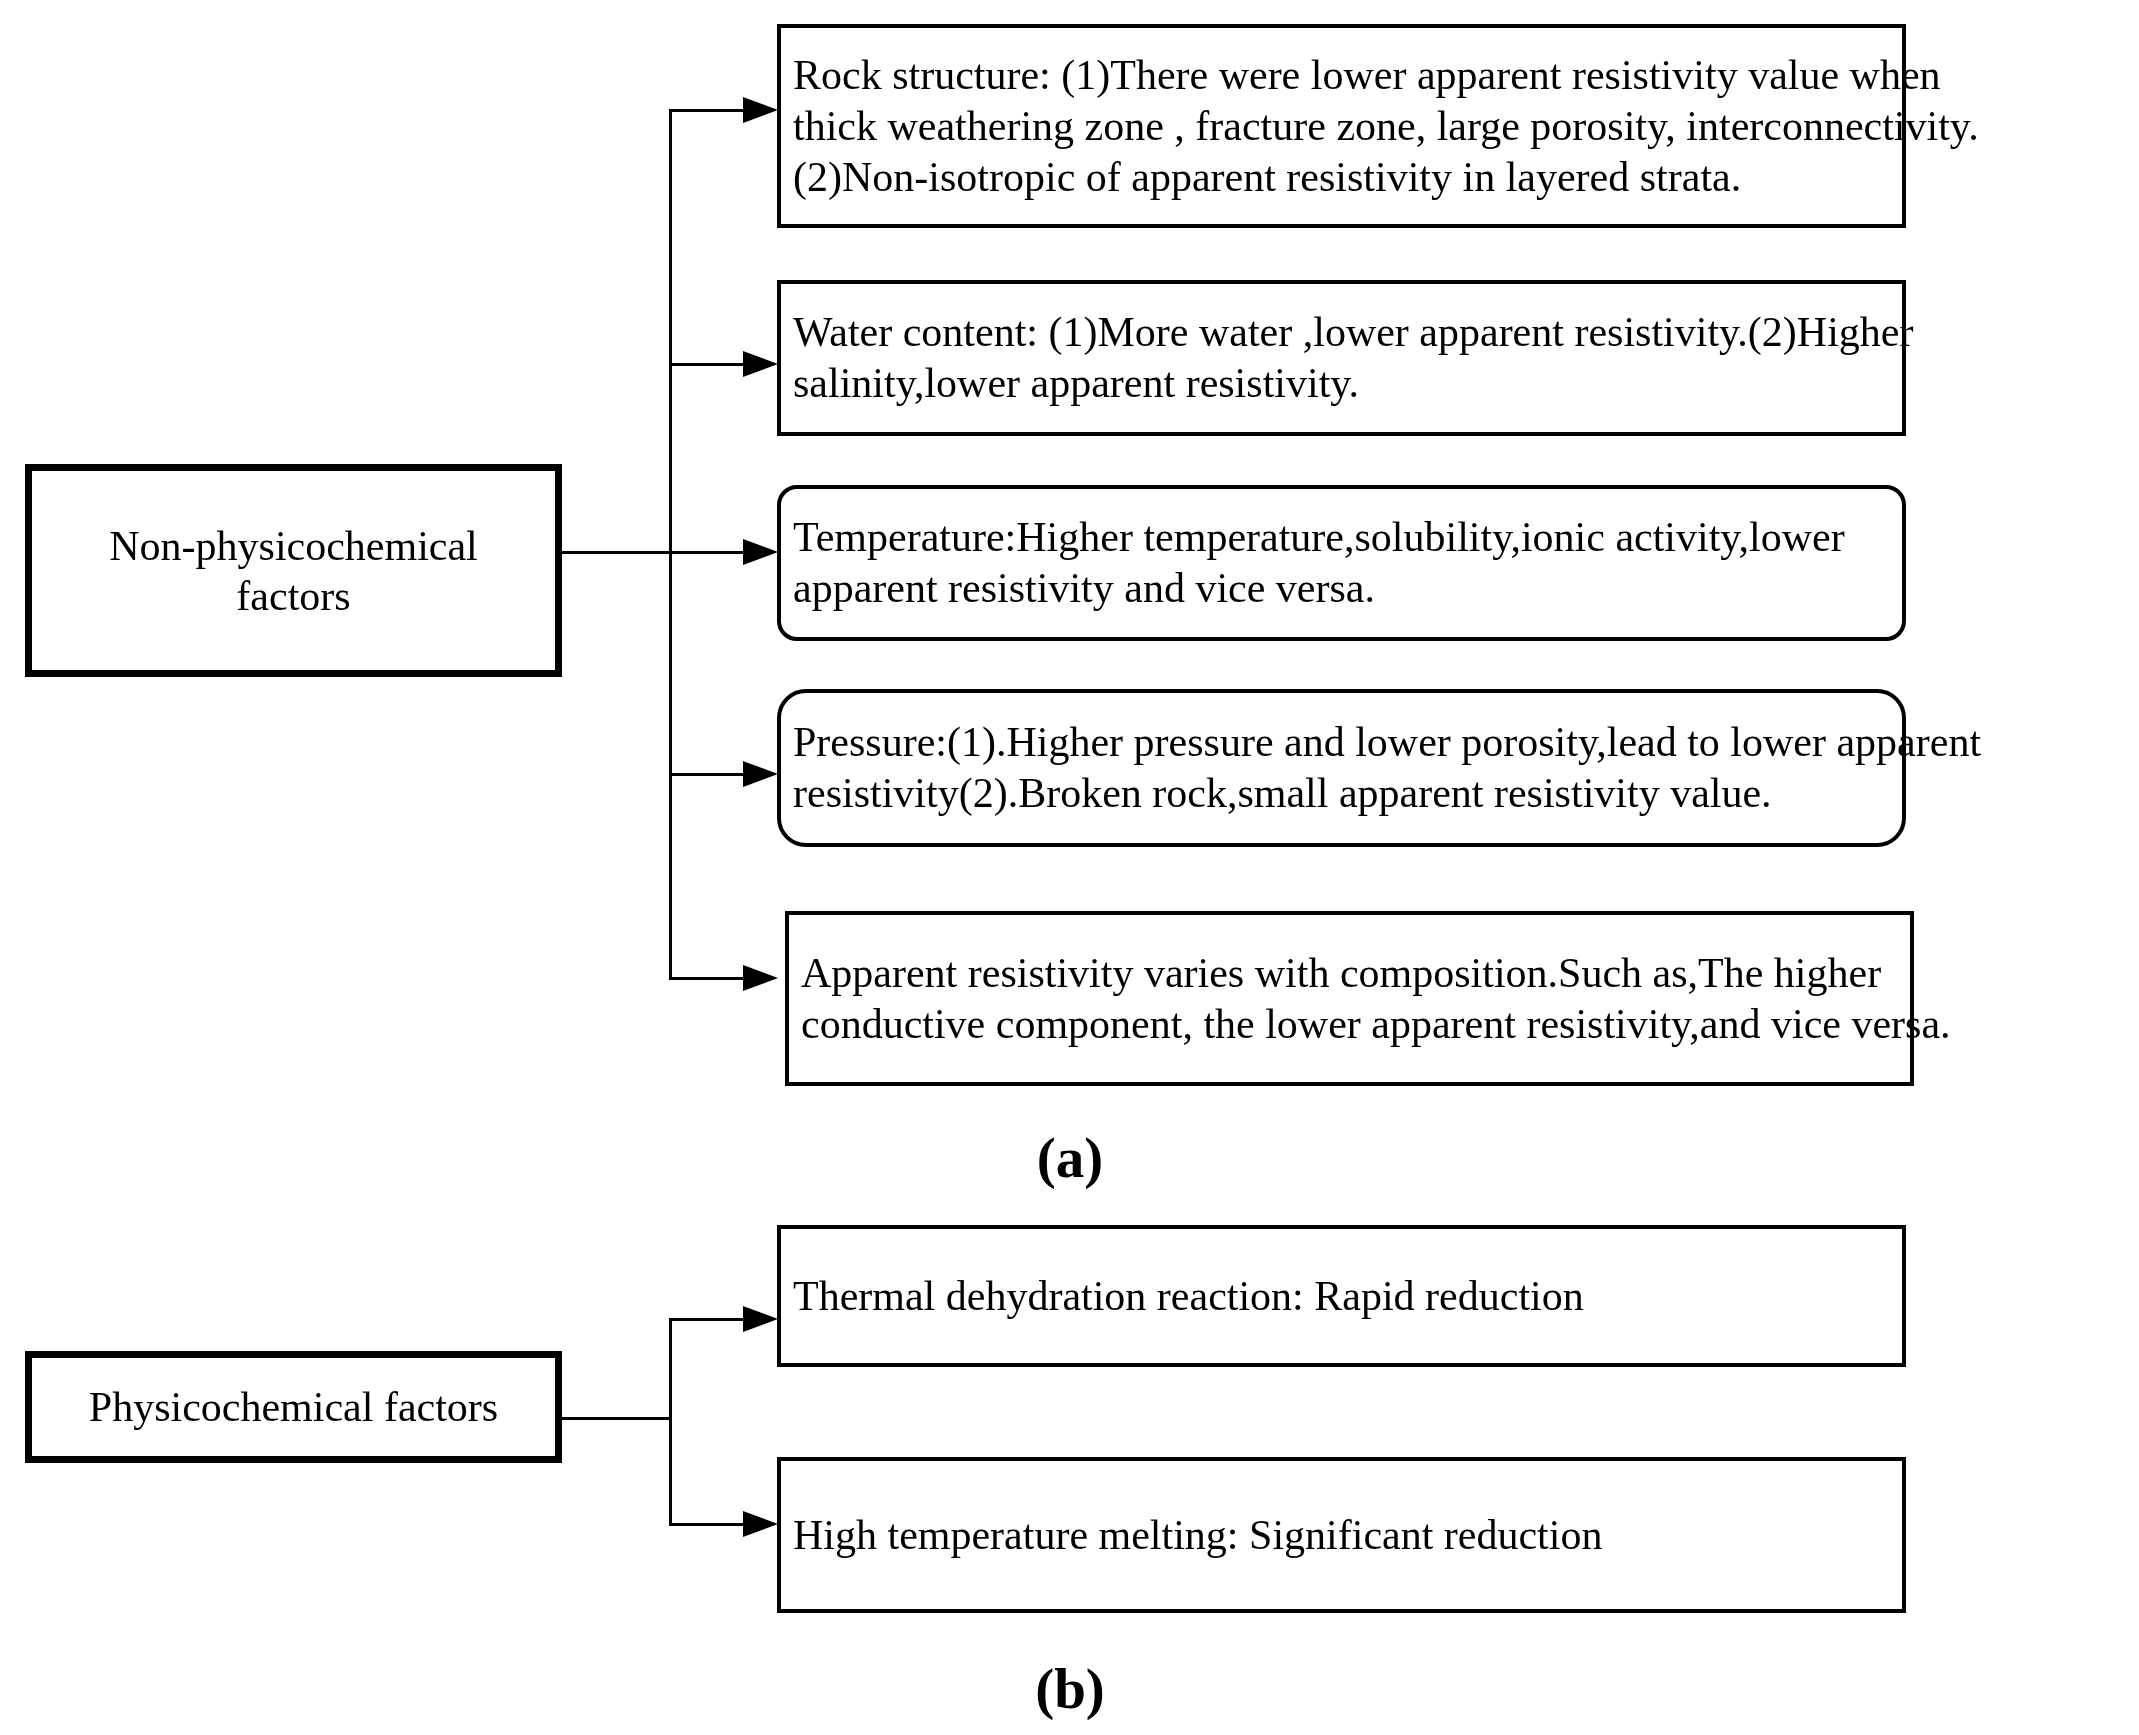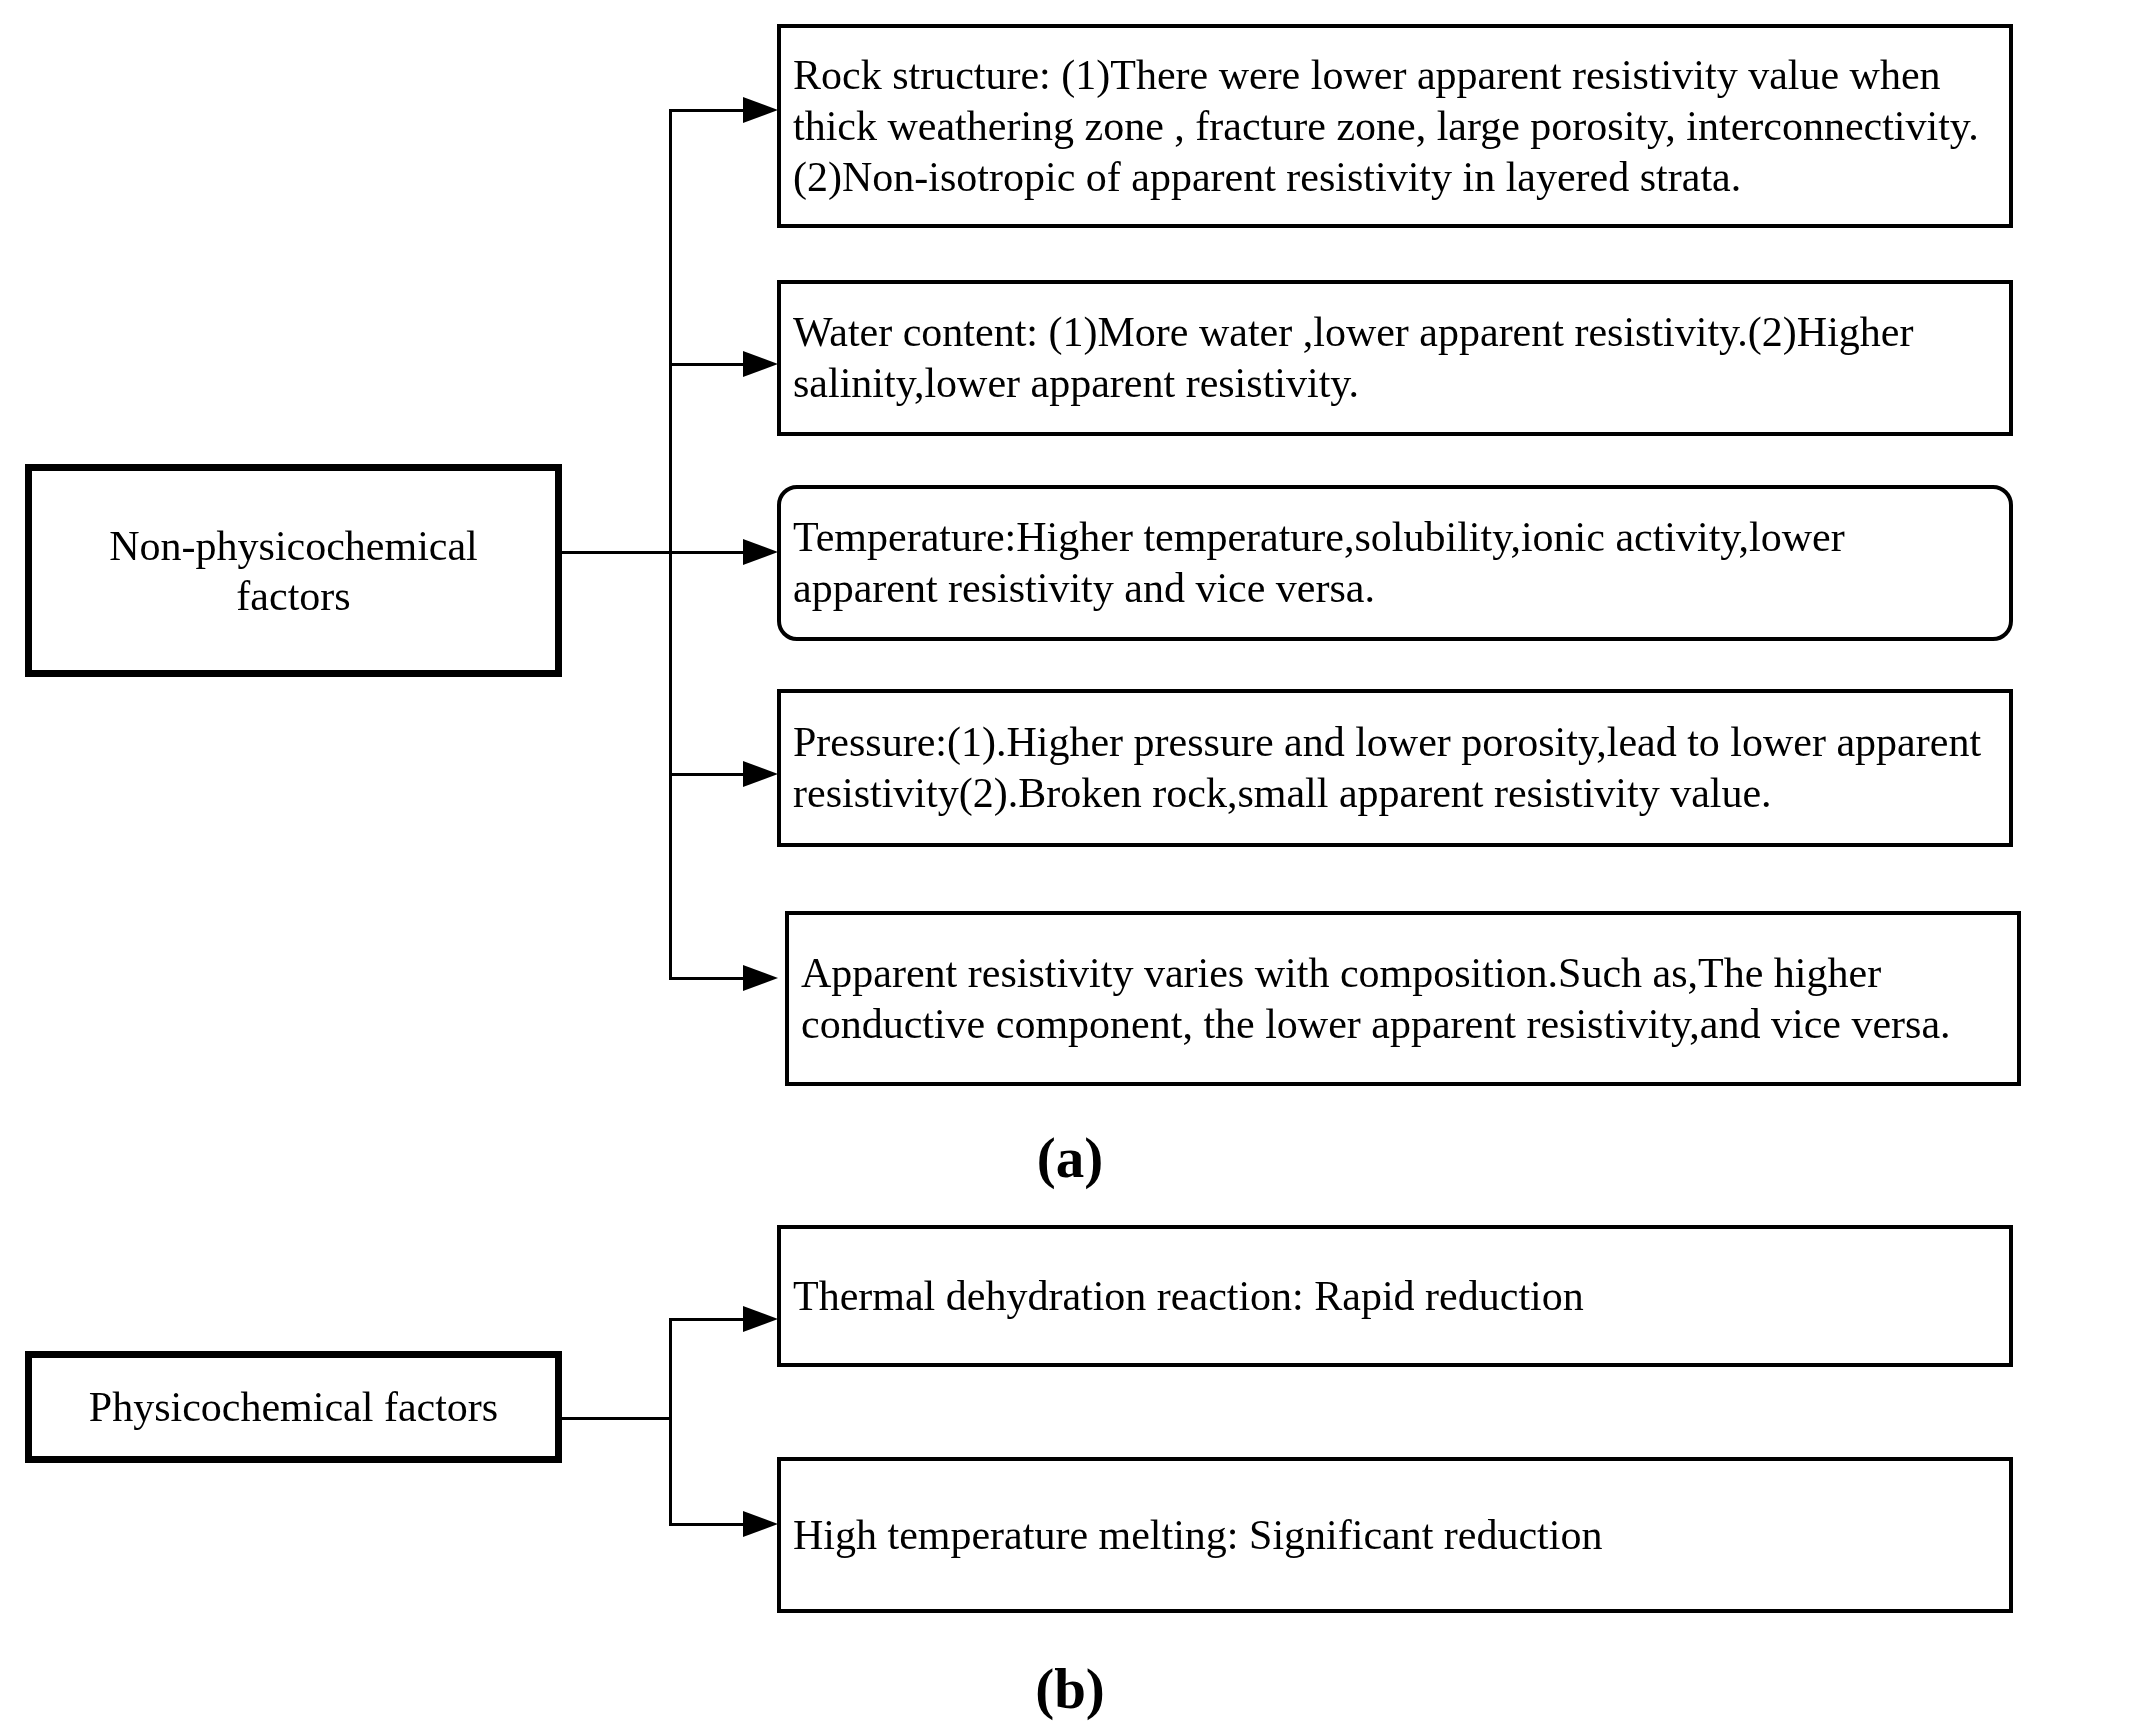--- a/index.html
+++ b/index.html
@@ -25,21 +25,21 @@
     flex-direction: column;
     justify-content: center;
   }
   .target-box {
     border: 4px solid #000000;
     padding: 0 19px 0 12px;
     text-align: left;
     font-size: 42px;
     line-height: 51px;
     left: 777px;
-    width: 1236px;
+    width: 1129px;
   }
   .source-box {
     border: 7px solid #000000;
     align-items: center;
     text-align: center;
     font-size: 42px;
     line-height: 50px;
     left: 25px;
     width: 537px;
   }
@@ -108,21 +108,21 @@
     <div class="box target-box" style="top:280px; height:156px;">
       <span class="ln">Water content: (1)More water ,lower apparent resistivity.(2)Higher</span>
       <span class="ln">salinity,lower apparent resistivity.</span>
     </div>
 
     <div class="box target-box" style="top:485px; height:156px;border-radius:20px;">
       <span class="ln">Temperature:Higher temperature,solubility,ionic activity,lower</span>
       <span class="ln">apparent resistivity and vice versa.</span>
     </div>
 
-    <div class="box target-box" style="top:689px; height:158px;">
+    <div class="box target-box" style="top:689px; height:158px;border-radius:29px;">
       <span class="ln">Pressure:(1).Higher pressure and lower porosity,lead to lower apparent</span>
       <span class="ln">resistivity(2).Broken rock,small apparent resistivity value.</span>
     </div>
 
     <div class="box target-box" style="top:911px; height:175px;margin-left:8px;">
       <span class="ln">Apparent resistivity varies with composition.Such as,The higher</span>
       <span class="ln">conductive component, the lower apparent resistivity,and vice versa.</span>
     </div>
 
     <div class="panel-label" style="top:1124px;">(a)</div>

